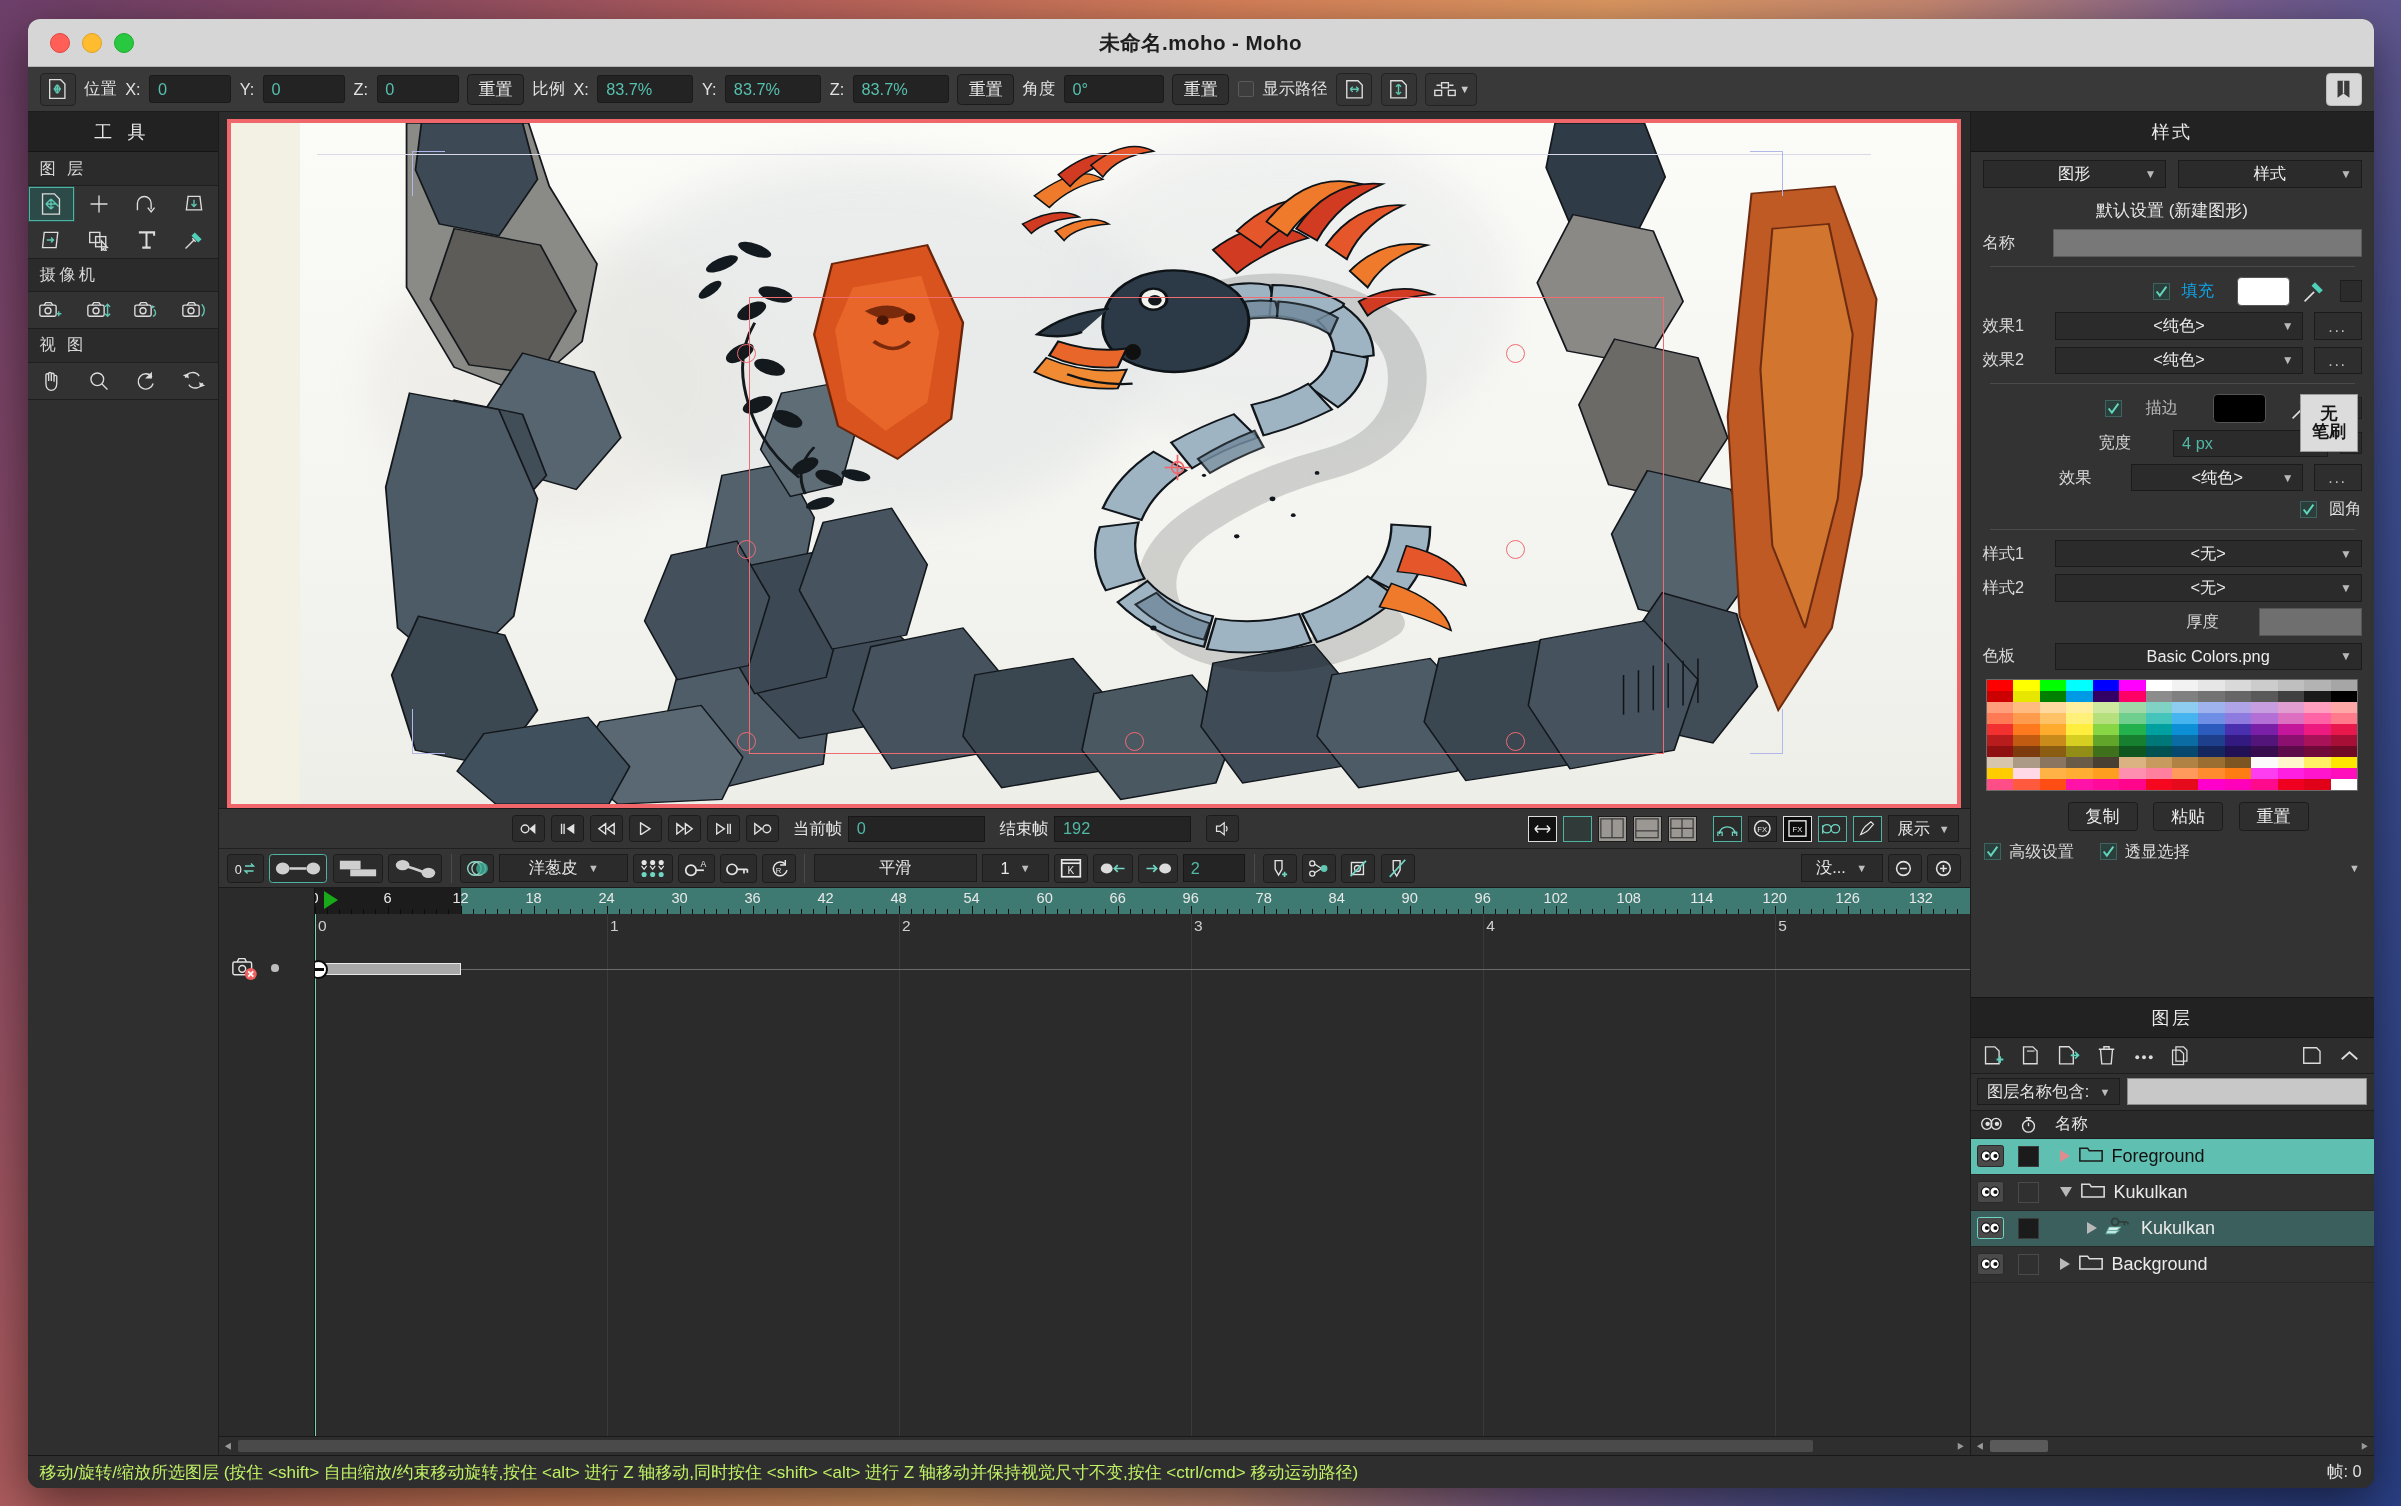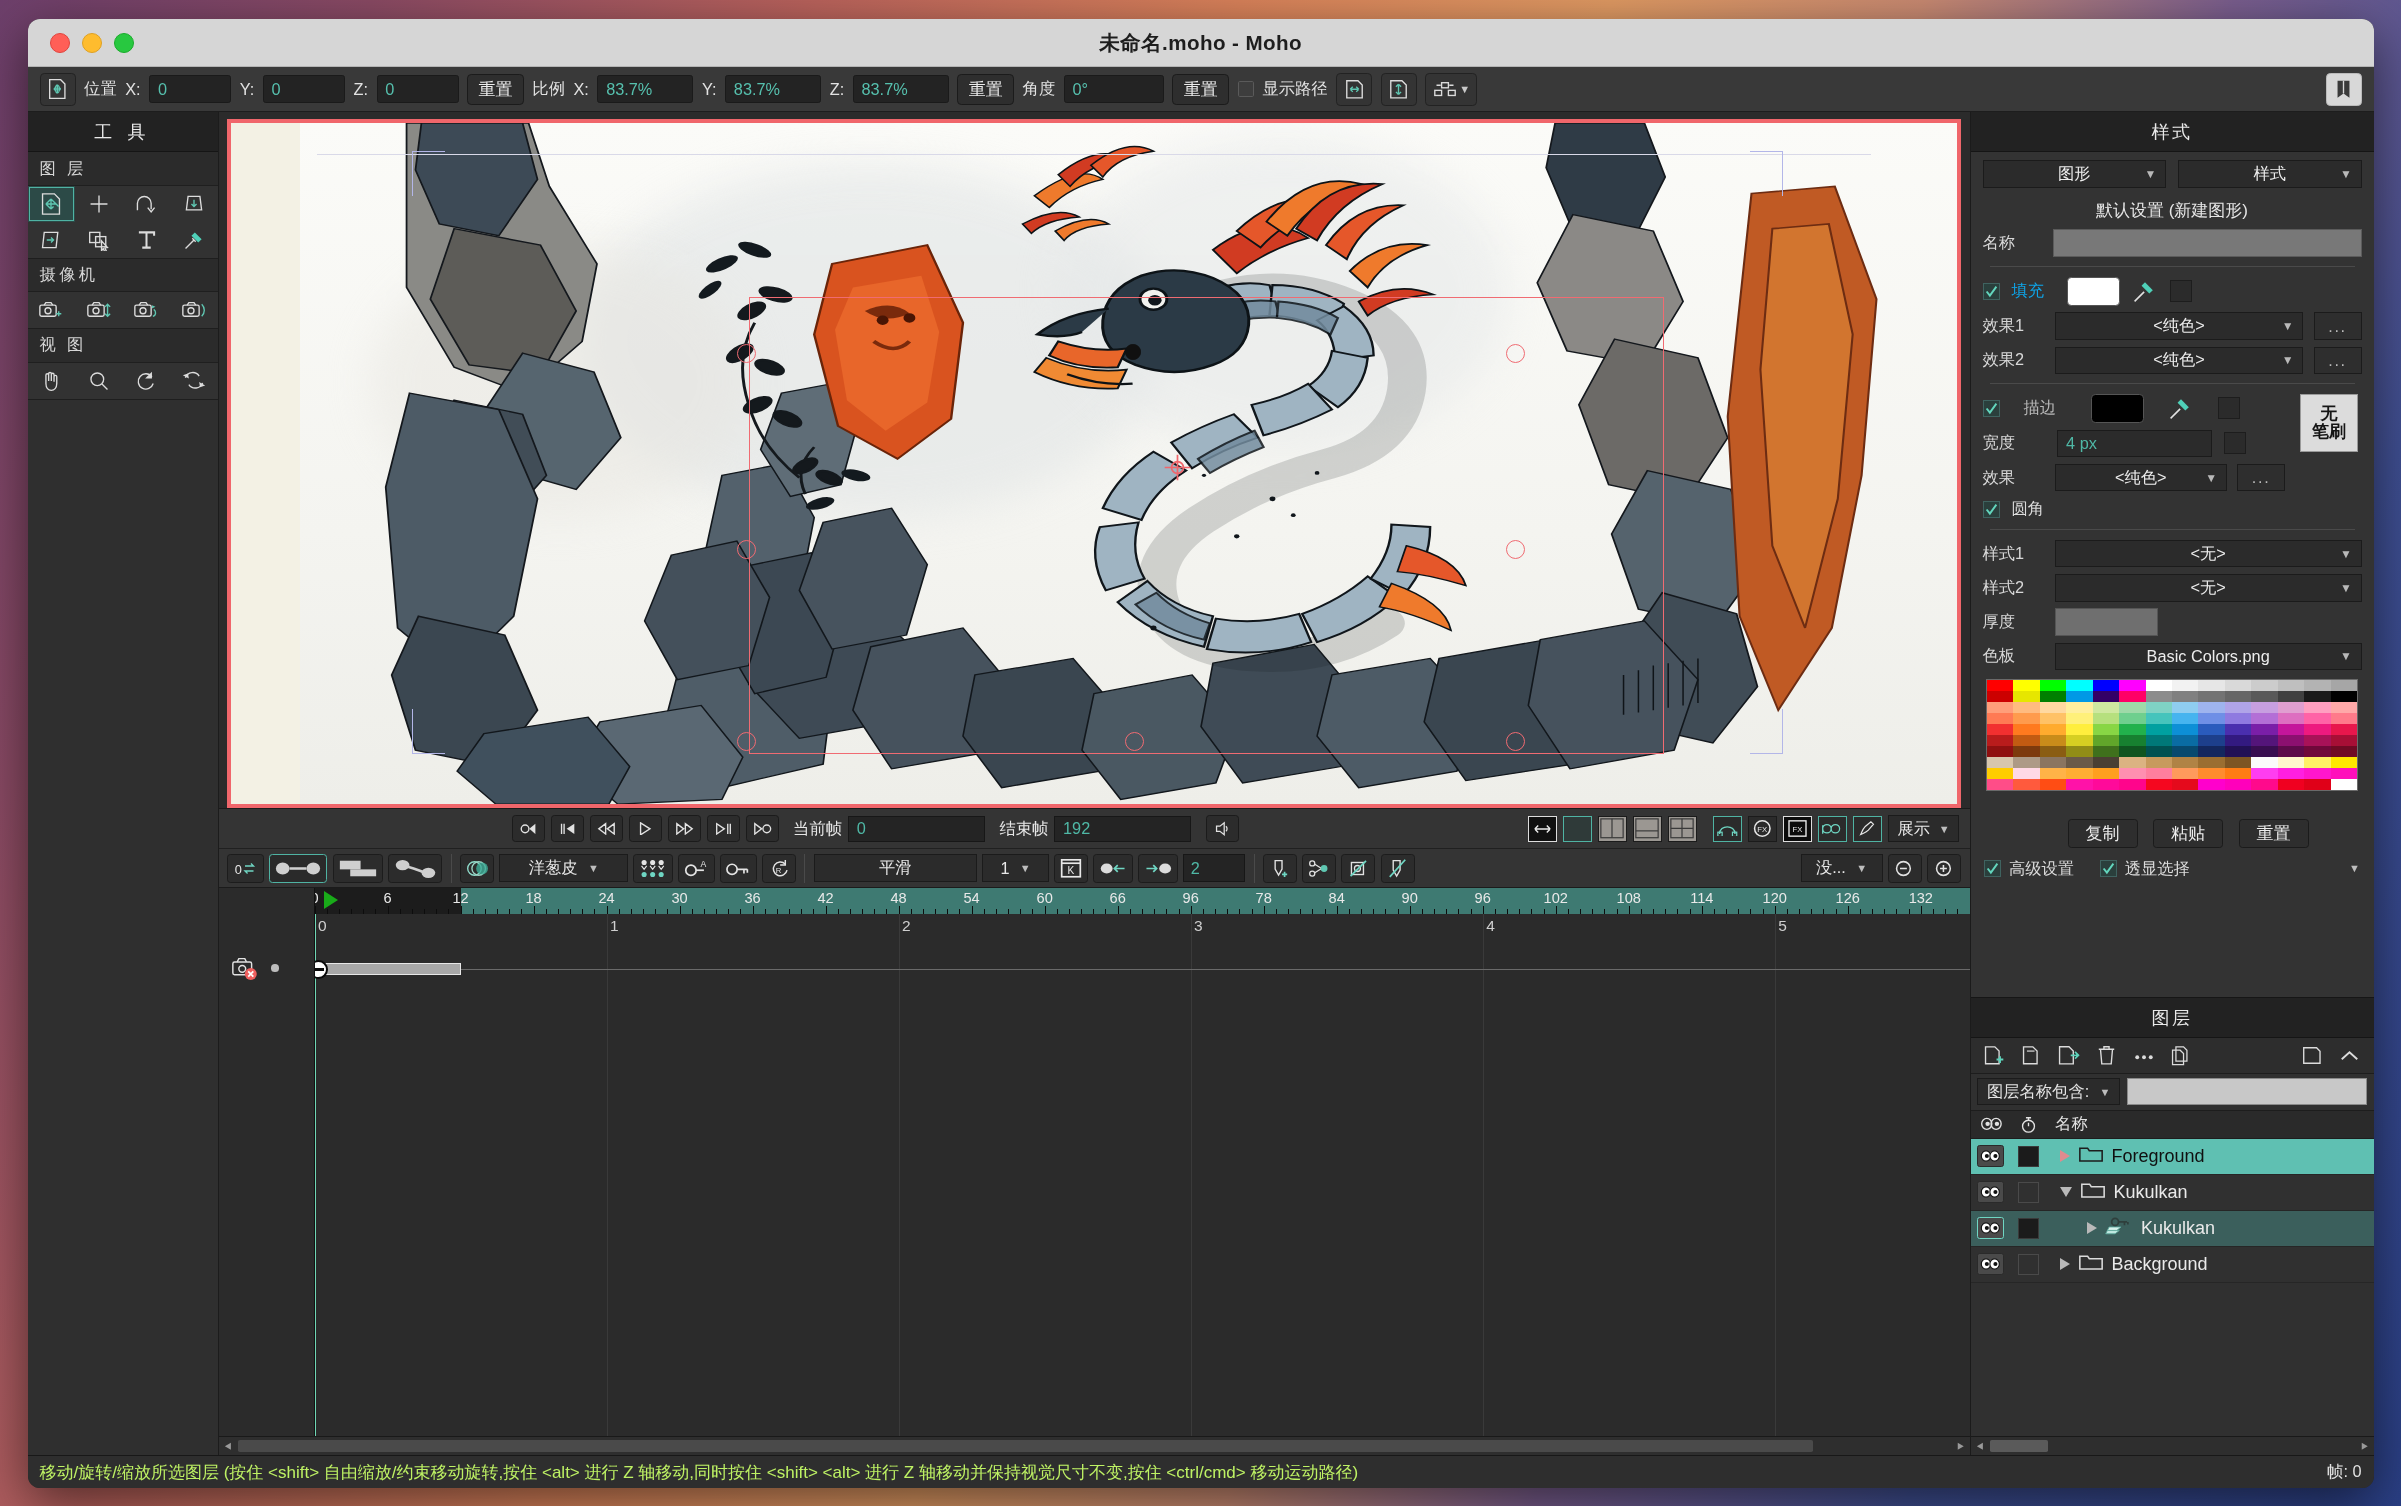--- a/index.html
+++ b/index.html
@@ -165,21 +165,21 @@
   .playhead { position:absolute; top:0; bottom:0; width:0.9px; background:#6fd6b4; }
 
   
   .hscroll { height:19px; background:#2e2e2e; border-top:0.9px solid #191919; display:flex; align-items:center; }
   .hs-arrow { width:19px; height:17px; display:flex; align-items:center; justify-content:center; }
   .hs-thumb { height:12px; background:#4a4a4a; border-radius:1.7px; }
 
   
   #right-col { flex:0 0 404px; background:#333; border-left:0.9px solid #1b1b1b; display:flex; flex-direction:column; }
   #style-panel { flex:0 0 885px; overflow:hidden; }
-  .sp-row { display:flex; align-items:center; gap:8.6px; padding:3.4px 12px; }
+  .sp-row { display:flex; align-items:center; gap:8.6px; padding:3.4px 12px;justify-content:flex-end; }
   .sp-label { color:#d8d8d8; font-size:16.3px; width:62px; flex:0 0 auto; }
   .sp-dd {
     background:#2b2b2b; border:0.9px solid #1b1b1b; height:27.5px; flex:1;
     display:flex; align-items:center; justify-content:center; position:relative;
     color:#ededed; font-size:16.3px;
   }
   .sp-dd .car { position:absolute; right:8.6px; color:#b9b9b9; font-size:12px; }
   .sp-dots { background:#2e2e2e; border:0.9px solid #1b1b1b; height:27.5px; width:48px;
              display:flex; align-items:center; justify-content:center; color:#bbb; font-size:16.3px; letter-spacing:1.7px; }
   .sp-name-field { background:#787878; border:0.9px solid #5b5b5b; height:27.5px; flex:1; }
@@ -191,21 +191,21 @@
   .divider { height:0.9px; background:#4a4a4a; margin:6px 19px; }
   .sp-val { background:#2b2b2b; border:0.9px solid #1b1b1b; height:27.5px; flex:1;
             display:flex; align-items:center; padding:0 8.6px; color:#4fb8a6; font-size:16.3px; }
   .no-brush {
     width:58px; height:58px; background:#dcdcdc; border:0.9px solid #9a9a9a;
     display:flex; flex-direction:column; align-items:center; justify-content:center;
     color:#151515; font-size:17px; line-height:1.05; font-weight:600;
   }
   #palette { margin:5.2px 15.5px 0 15.5px; height:112px; border:0.9px solid #6a6a6a; display:grid; }
   .pal-cell { width:100%; height:100%; }
-  .sp-btnrow { display:flex; justify-content:center; gap:15.5px; margin-top:28px;padding-left:32px; }
+  .sp-btnrow { display:flex; justify-content:center; gap:15.5px; margin-top:11px;padding-left:32px; }
   .sp-btn { background:#2e2e2e; border:0.9px solid #1b1b1b; border-radius:3.4px;
             height:29px; min-width:70px; display:flex; align-items:center; justify-content:center;
             color:#ededed; font-size:17px; }
   .sp-chkrow { display:flex; gap:26px; padding:10.3px 13.7px 0 13.7px; align-items:center; }
   .sp-chkrow span { color:#dcdcdc; font-size:16.3px; }
 
   
   #layers-panel { flex:1; display:flex; flex-direction:column; background:#303030; border-top:0.9px solid #161616; min-height:0; }
   #layer-tools { display:flex; align-items:center; gap:3.4px; padding:3.4px 6.9px; background:#2d2d2d; border-bottom:0.9px solid #1d1d1d; }
   .lt-btn { width:34px; height:27.5px; display:flex; align-items:center; justify-content:center;

